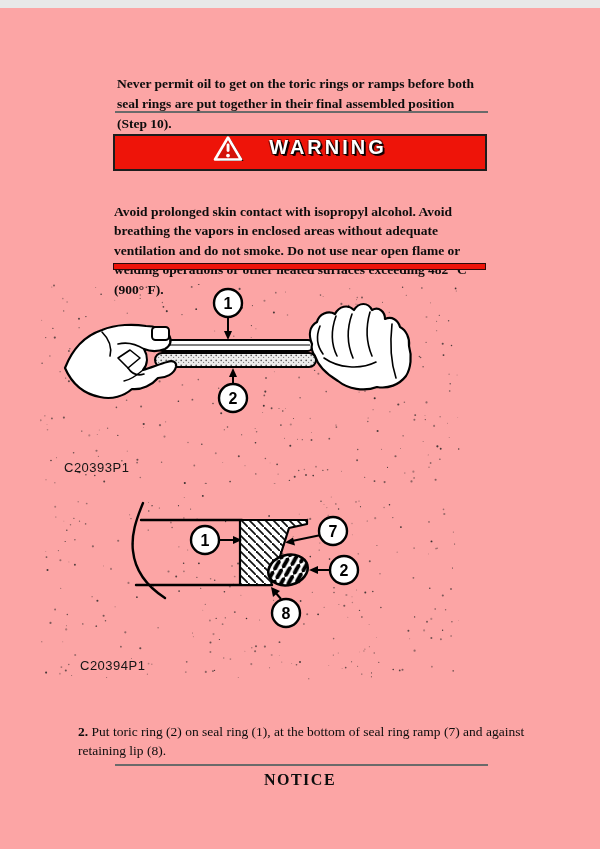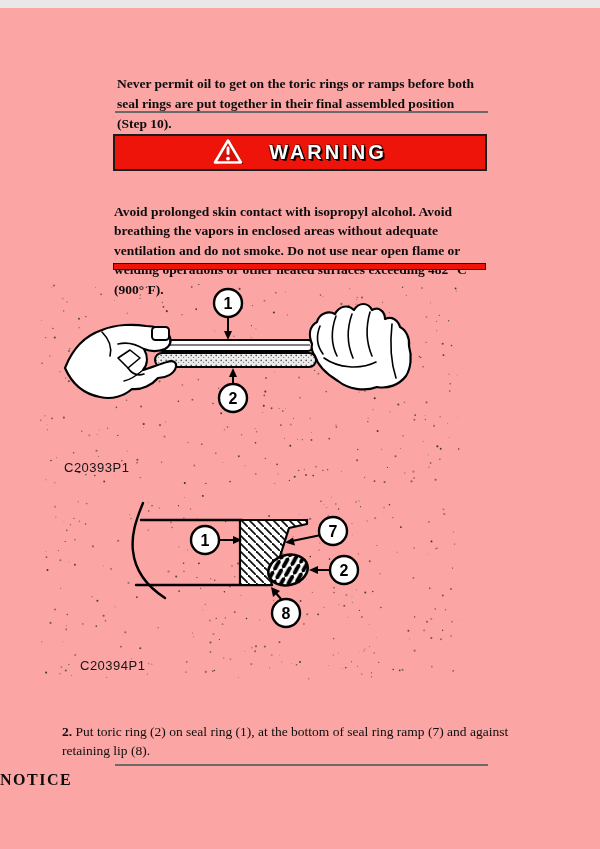--- a/index.html
+++ b/index.html
@@ -10,46 +10,46 @@
   .intro{
     position:absolute;left:117px;top:52px;width:360px;
     font-size:13.5px;font-weight:bold;line-height:20px;color:#0d0d0d;
   }
   .rule{position:absolute;height:1.5px;background:#6a6a6a;}
   .rule-top{left:115px;top:103px;width:373px;}
   .rule-bottom{left:115px;top:756px;width:373px;}
   .warn-banner{
     position:absolute;left:113px;top:126px;width:374px;height:37px;
     box-sizing:border-box;border:2px solid #1c1c1c;
-    display:flex;align-items:center;justify-content:center;gap:23px;
+    display:flex;align-items:flex-start;justify-content:center;gap:23px;
   }
   .warn-banner .wtxt{
     font-family:"Liberation Sans", sans-serif;font-weight:bold;font-size:20px;
     letter-spacing:3px;color:#ffffff;
     text-shadow:1px 1px 0 #000, -1px 1px 0 rgba(0,0,0,.45), 1px -1px 0 rgba(0,0,0,.45), 2px 2px 0 #2a0000;
   }
   .warn-text{
     position:absolute;left:114px;top:180px;width:372px;
     font-size:13.5px;font-weight:bold;line-height:19.5px;color:#0d0d0d;
   }
   .red-bar{
     position:absolute;left:113px;top:255px;width:373px;height:7px;
     box-sizing:border-box;border:1px solid #2a0a0a;
   }
   .fig{position:absolute;left:40px;}
   .fig-label{
     position:absolute;font-family:"Liberation Sans", sans-serif;
     font-weight:normal;font-size:13px;color:#151515;letter-spacing:.5px;
   }
   .step{
-    position:absolute;left:62px;top:700px;width:474px;
+    position:absolute;left:78px;top:700px;width:474px;
     font-size:13.5px;line-height:19px;color:#0d0d0d;
   }
   .notice{
-    position:absolute;left:0;top:763px;width:600px;text-align:left;
+    position:absolute;left:0;top:763px;width:600px;text-align:center;
     font-size:16px;font-weight:bold;letter-spacing:1.5px;color:#0d0d0d;
   }
   svg text.co{
     font-family:"Liberation Sans", sans-serif;font-weight:bold;font-size:16px;
     fill:#000;text-anchor:middle;
   }
   svg .ln{stroke:#000;fill:none;}
 </style>
 </head>
 <body>

